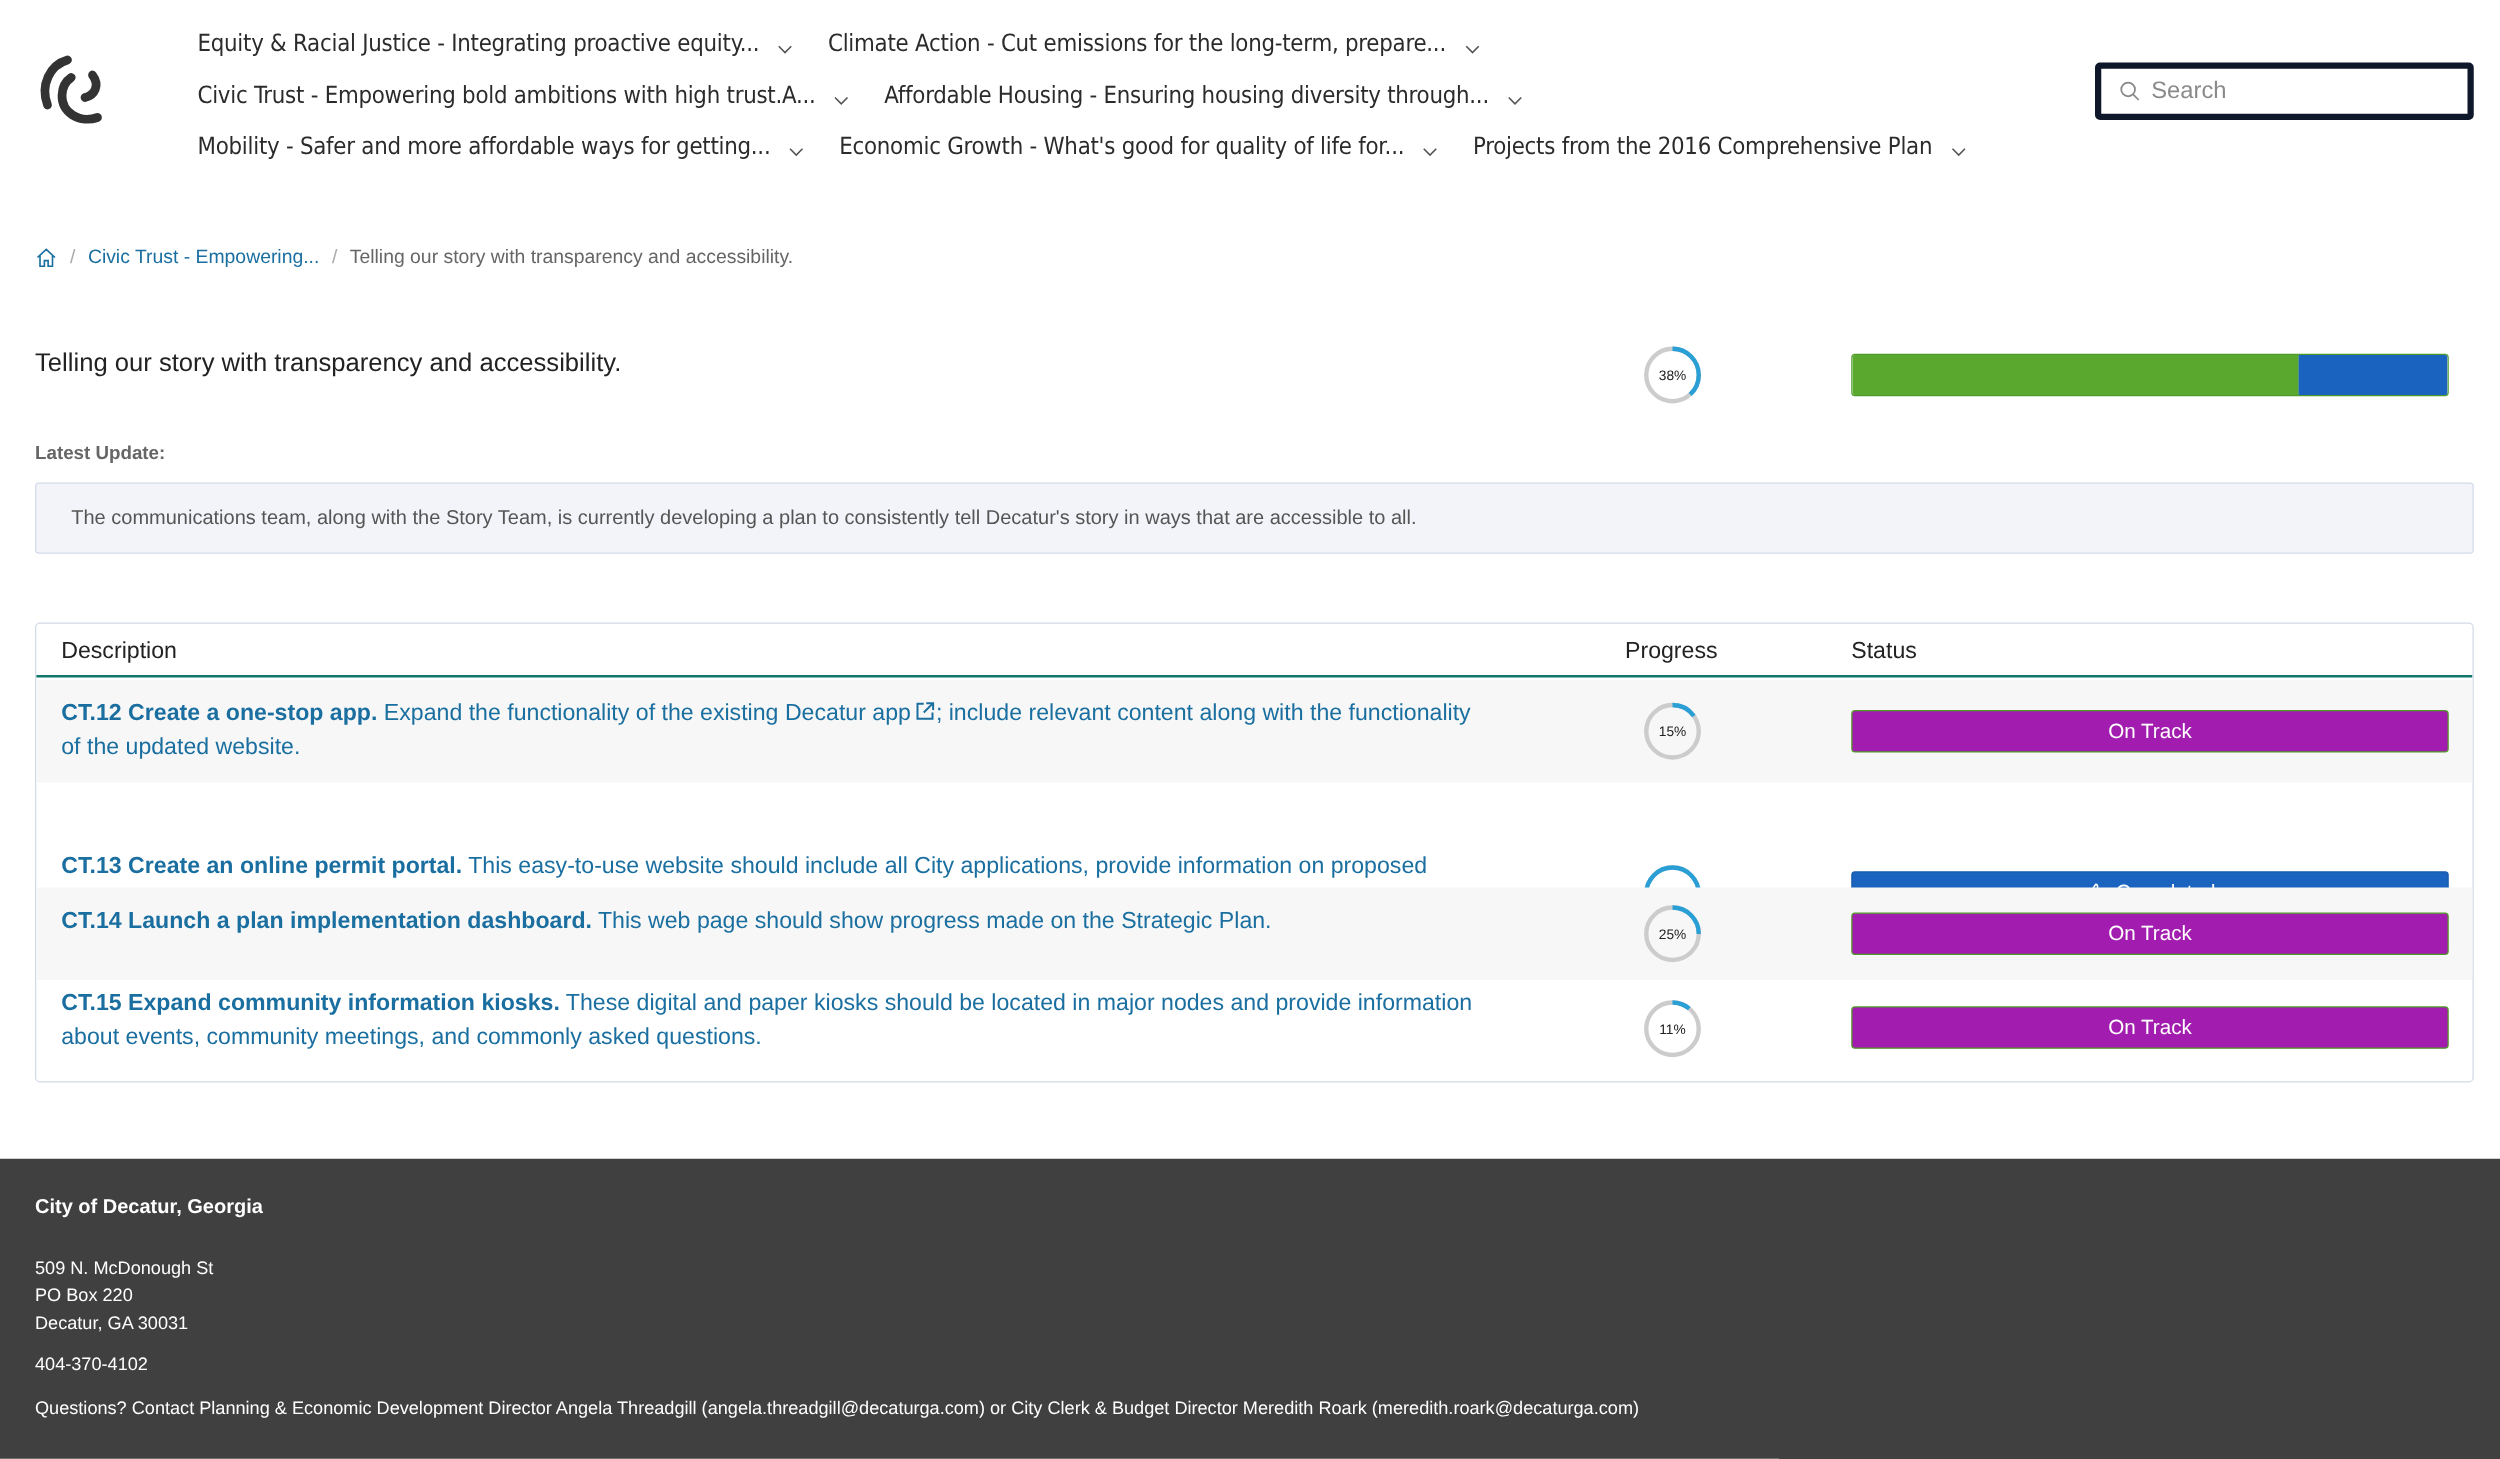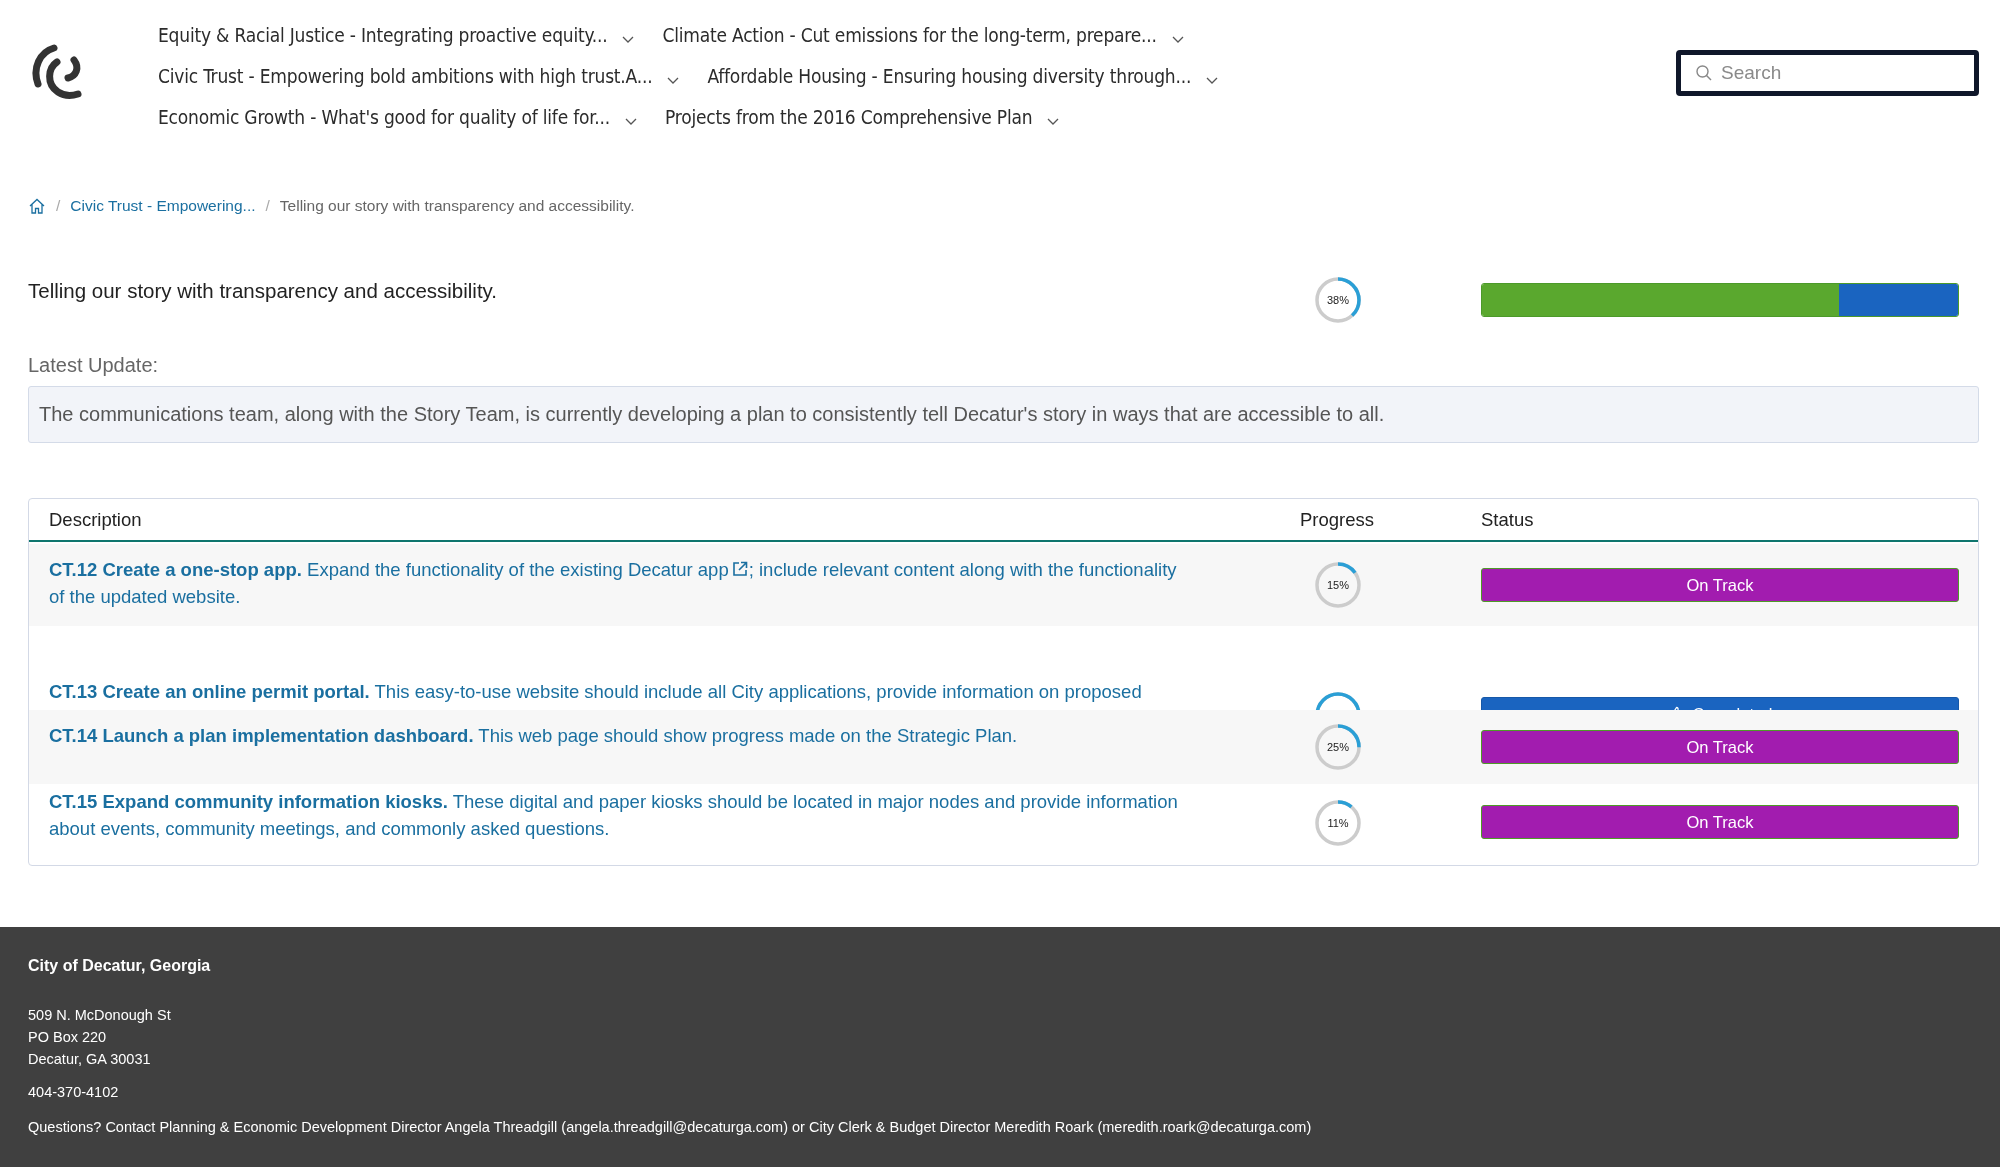--- a/index.html
+++ b/index.html
@@ -24,22 +24,22 @@
   .breadcrumb .link { color: #1a6fa0; cursor: pointer; }
   .breadcrumb .current { color: #666; }
 
   
   .title { position: absolute; left: 28px; top: 279px; font-size: 20.5px; color: #222; }
   .title-ring { position: absolute; left: 1313px; top: 275px; width: 50px; height: 50px; }
   .stacked-bar { position: absolute; left: 1481px; top: 283px; width: 478px; height: 34px; display: flex; border-radius: 3px; overflow: hidden; border: 1px solid #4c9a2a; }
   .stacked-bar .seg-green { background: #5aa82e; height: 100%; }
   .stacked-bar .seg-blue { background: #1a64c0; height: 100%; border-left: 1px solid #1a64c0; }
 
-  .latest-label { position: absolute; left: 28px; top: 354px; font-size: 20px; font-weight: normal; color: #666; }
-  .latest-box { position: absolute; left: 28px; top: 386px; width: 1951px; height: 57px; background: #f2f4f9; border: 1px solid #d4dbe8; border-radius: 3px; display: flex; align-items: center; padding-left: 10px; font-size: 20px; color: #555; }
+  .latest-label { position: absolute; left: 28px; top: 354px; font-size: 15px; font-weight: bold; color: #666; }
+  .latest-box { position: absolute; left: 28px; top: 386px; width: 1951px; height: 57px; background: #f2f4f9; border: 1px solid #d4dbe8; border-radius: 3px; display: flex; align-items: center; padding-left: 28px; font-size: 16px; color: #555; }
 
   
   .table { position: absolute; left: 28px; top: 498px; width: 1951px; height: 368px; border: 1px solid #d3d9e6; border-radius: 4px; background: #fff; overflow: hidden; }
   .thead { height: 43px; display: flex; align-items: center; border-bottom: 2px solid #0f766e; font-size: 18.5px; color: #222; }
   .th-desc { position: absolute; left: 20px; top: 10px; }
   .th-prog { position: absolute; left: 1271px; top: 10px; }
   .th-status { position: absolute; left: 1452px; top: 10px; }
   .row { position: absolute; left: 0; width: 100%; }
   .row.alt { background: #f7f7f7; }
   .desc { position: absolute; left: 20px; width: 1140px; font-size: 18.5px; line-height: 27px; color: #1a6fa0; }
@@ -92,20 +92,26 @@
       </div>
       <div class="nav-item">
         <span>Affordable Housing - Ensuring housing diversity through...</span>
         <svg class="chev" viewBox="0 0 14 14">
             <path d="M2 5 L7 10 L12 5" fill="none" stroke="#555" stroke-width="1.3"></path>
           </svg>
       </div>
     </div>
     <div class="nav-row">
       <div class="nav-item">
+        <span>Mobility - Safer and more affordable ways for getting...</span>
+        <svg class="chev" viewBox="0 0 14 14">
+            <path d="M2 5 L7 10 L12 5" fill="none" stroke="#555" stroke-width="1.3"></path>
+          </svg>
+      </div>
+      <div class="nav-item">
         <span>Economic Growth - What's good for quality of life for...</span>
         <svg class="chev" viewBox="0 0 14 14">
             <path d="M2 5 L7 10 L12 5" fill="none" stroke="#555" stroke-width="1.3"></path>
           </svg>
       </div>
       <div class="nav-item">
         <span>Projects from the 2016 Comprehensive Plan</span>
         <svg class="chev" viewBox="0 0 14 14">
             <path d="M2 5 L7 10 L12 5" fill="none" stroke="#555" stroke-width="1.3"></path>
           </svg>

